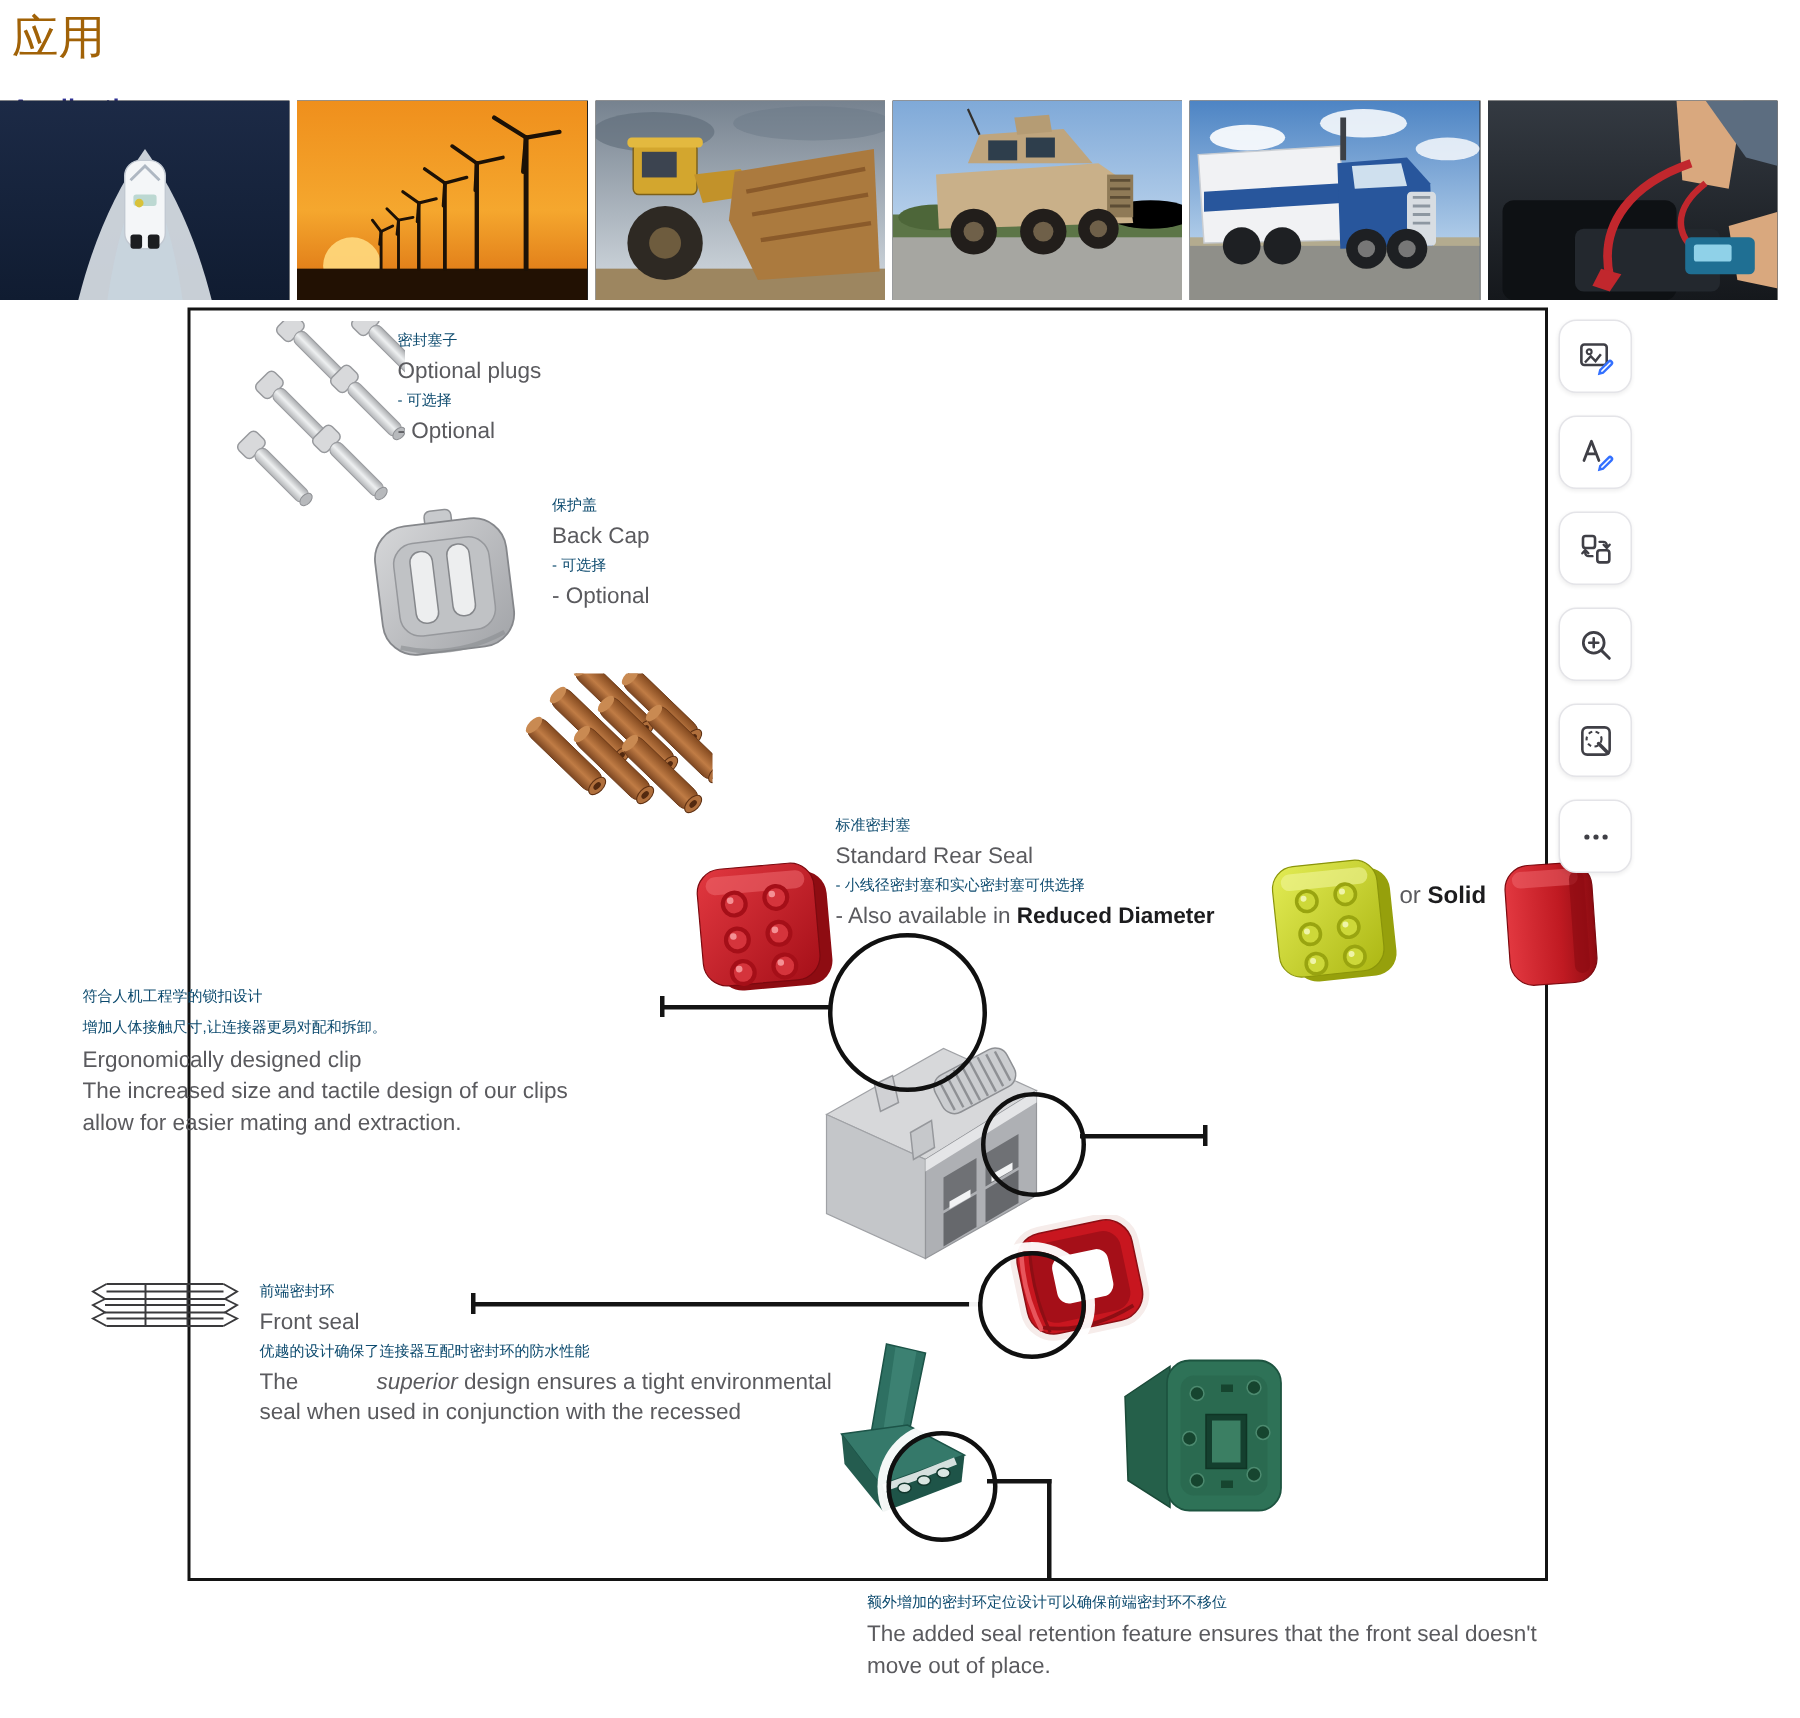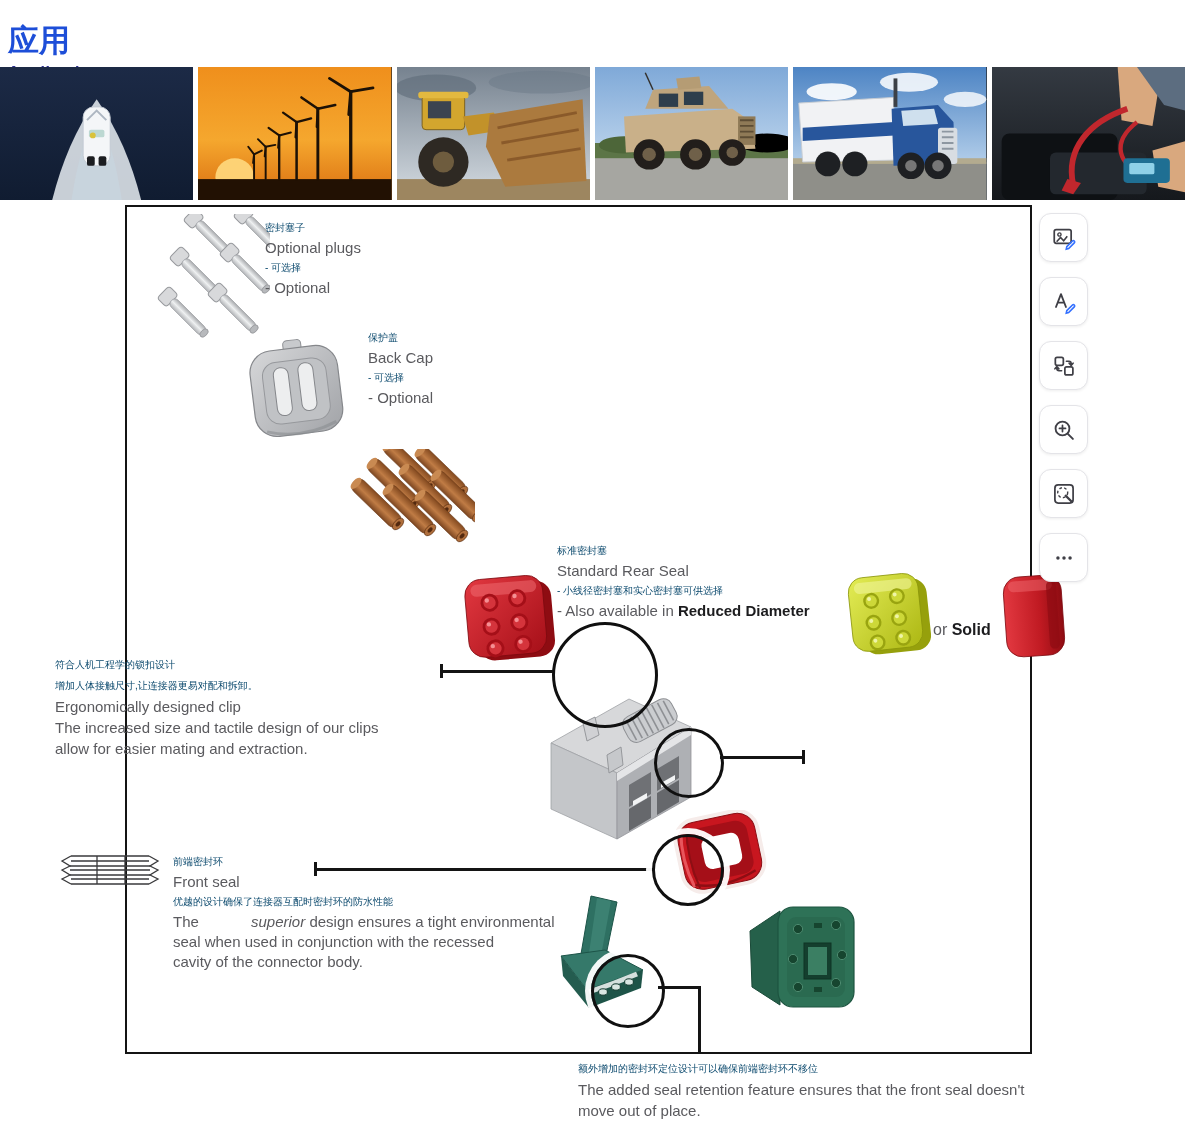--- a/index.html
+++ b/index.html
@@ -1,19 +1,19 @@
 <!DOCTYPE html>
 <html><head>
 <meta charset="utf-8">
 <style>
   html,body{margin:0;padding:0;background:#fff;}
   #page{position:relative;width:1200px;height:1145px;background:#fff;overflow:hidden;
         font-family:"Liberation Sans","DejaVu Sans",sans-serif;}
   
-  .title-zh{position:absolute;left:8px;top:20px;font-size:31px;font-weight:700;color:#1d4ed8;}
+  .title-zh{position:absolute;left:8px;top:4px;font-size:31px;font-weight:400;color:#a16207;}
   .title-en{position:absolute;left:8px;top:32px;font-size:16px;font-weight:700;color:#2e3192;letter-spacing:.5px;margin-top:32px;}
   
   .strip{position:absolute;left:0;top:67px;width:1185px;height:133px;display:flex;gap:5px;}
   .strip .ph{flex:1;height:133px;overflow:hidden;background:#222;}
   .strip svg{display:block;width:100%;height:100%;}
   
   .dbox{position:absolute;left:125px;top:205px;width:903px;height:845px;border:2px solid #141414;z-index:0;}
   
   .ann{position:absolute;font-size:15px;line-height:20px;color:#5a5a5e;white-space:nowrap;z-index:4;}
   .ann .zh{font-weight:400;color:#0c4a6e;font-size:10px;}
@@ -358,21 +358,21 @@
         <circle cx="30" cy="72" r="8" fill="#99a410"></circle>
           <circle cx="30" cy="72" r="5.6" fill="#cdd839"></circle>
           <circle cx="28" cy="70" r="2" fill="#eff4a8"></circle>
         <circle cx="56" cy="70" r="8" fill="#99a410"></circle>
           <circle cx="56" cy="70" r="5.6" fill="#cdd839"></circle>
           <circle cx="54" cy="68" r="2" fill="#eff4a8"></circle>
       </g>
     </g>
   </svg>
 
-  <div class="ann" style="left:933px;top:620px;font-size:16px"><span>or </span><span class="b">Solid</span></div>
+  <div class="ann" style="left:933px;top:588px;font-size:16px"><span>or </span><span class="b">Solid</span></div>
 
   <svg class="part" style="left:1001px;top:570px" width="66" height="92" viewBox="0 0 66 92">
     <defs>
         <linearGradient id="redg2" x1="0" y1="0" x2="1" y2="0">
           <stop offset="0" stop-color="#e23840"></stop>
           <stop offset=".6" stop-color="#c01a22"></stop>
           <stop offset="1" stop-color="#8e0c12"></stop>
         </linearGradient>
       </defs>
     <g transform="rotate(-4 33 46)">
@@ -441,21 +441,20 @@
       <line x1="68" y1="10" x2="68" y2="38"></line>
     </g>
   </svg>
 
   <div class="ann" style="left:173px;top:852px">
     <div class="zh">前端密封环</div>
     <div>Front seal</div>
     <div class="zh">优越的设计确保了连接器互配时密封环的防水性能</div>
     <div><span>The </span><span class="em">superior</span><span> design ensures a tight environmental</span></div>
     <div>seal when used in conjunction with the recessed</div>
-    <div>cavity of the connector body.</div>
   </div>
 
   <div class="lead" style="left:314px;top:862px;width:2.5px;height:14px"></div>
   <div class="lead" style="left:316px;top:868px;width:338px;height:2.5px"></div>
 
   <svg class="part" style="left:660px;top:810px" width="114" height="94" viewBox="0 0 114 94">
     <g transform="rotate(-12 57 47)">
       <rect x="22" y="8" width="78" height="68" rx="18" fill="none" stroke="#f6ecea" stroke-width="9"></rect>
       <rect x="22" y="8" width="78" height="68" rx="18" fill="#c8161f" stroke="#8d0e14" stroke-width="1"></rect>
       <rect x="30" y="15" width="62" height="54" rx="12" fill="#a50f18"></rect>

